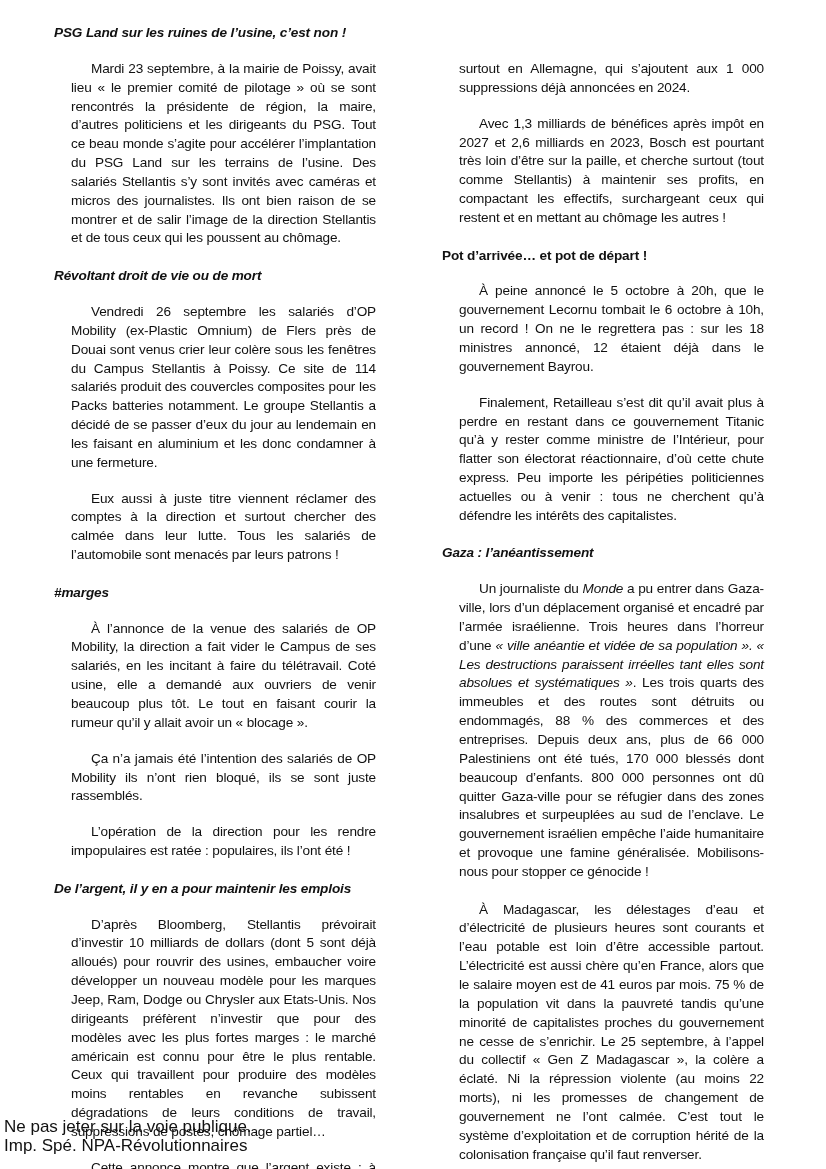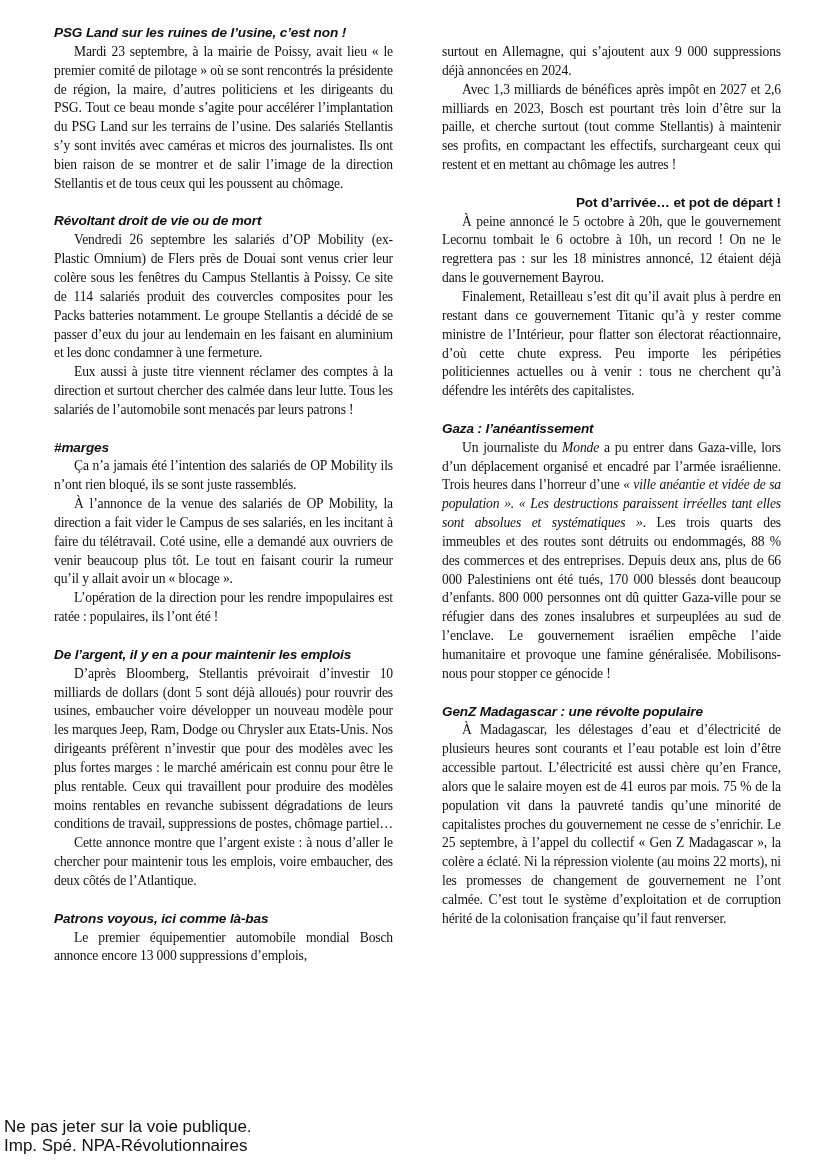--- a/index.html
+++ b/index.html
@@ -33,26 +33,25 @@
     .col-left { left: 50px; }
     .col-right { left: 438px; top: 43px; }
     .article { margin: 0 0 18.85px 0; }
     .article-title {
       font-weight: bold;
       font-style: italic;
       margin: 0;
       font-size: 13.6px;
       line-height: 18.85px;
     }
-    .article-title.upright { font-style: normal; text-align: right; }
+    .article-title.upright { font-style: normal; }
     .para {
-      margin: 0;
+      margin: 17px;
       text-align: justify;
       text-indent: 20px;
-      font-family: Liberation Serif, serif;
     }
     .para.noindent { text-indent: 0; }
     .para .em { font-style: italic; }
     .footer {
       position: absolute;
       left: 0;
       width: 826px;
       top: 1118px;
       text-align: left;
       font-size: 17px;
@@ -73,58 +72,57 @@
     </section>
 
     <section class="article">
       <h2 class="article-title">Révoltant droit de vie ou de mort</h2>
       <p class="para">Vendredi 26 septembre les salariés d’OP Mobility (ex-Plastic Omnium) de Flers près de Douai sont venus crier leur colère sous les fenêtres du Campus Stellantis à Poissy. Ce site de 114 salariés produit des couvercles composites pour les Packs batteries notamment. Le groupe Stellantis a décidé de se passer d’eux du jour au lendemain en les faisant en aluminium et les donc condamner à une fermeture.</p>
       <p class="para">Eux aussi à juste titre viennent réclamer des comptes à la direction et surtout chercher des calmée dans leur lutte. Tous les salariés de l’automobile sont menacés par leurs patrons !</p>
     </section>
 
     <section class="article">
       <h2 class="article-title">#marges</h2>
+      <p class="para">À l’annonce de la venue des salariés de OP Mobility, la direction a fait vider le Campus de ses salariés, en les incitant à faire du télétravail. Coté usine, elle a demandé aux ouvriers de venir beaucoup plus tôt. Le tout en faisant courir la rumeur qu’il y allait avoir un « blocage ».</p>
       <p class="para">Ça n’a jamais été l’intention des salariés de OP Mobility ils n’ont rien bloqué, ils se sont juste rassemblés.</p>
-      <p class="para">À l’annonce de la venue des salariés de OP Mobility, la direction a fait vider le Campus de ses salariés, en les incitant à faire du télétravail. Coté usine, elle a demandé aux ouvriers de venir beaucoup plus tôt. Le tout en faisant courir la rumeur qu’il y allait avoir un « blocage ».</p>
       <p class="para">L’opération de la direction pour les rendre impopulaires est ratée : populaires, ils l’ont été !</p>
     </section>
 
     <section class="article">
       <h2 class="article-title">De l’argent, il y en a pour maintenir les emplois</h2>
       <p class="para">D’après Bloomberg, Stellantis prévoirait d’investir 10 milliards de dollars (dont 5 sont déjà alloués) pour rouvrir des usines, embaucher voire développer un nouveau modèle pour les marques Jeep, Ram, Dodge ou Chrysler aux Etats-Unis. Nos dirigeants préfèrent n’investir que pour des modèles avec les plus fortes marges : le marché américain est connu pour être le plus rentable. Ceux qui travaillent pour produire des modèles moins rentables en revanche subissent dégradations de leurs conditions de travail, suppressions de postes, chômage partiel…</p>
       <p class="para">Cette annonce montre que l’argent existe : à nous d’aller le chercher pour maintenir tous les emplois, voire embaucher, des deux côtés de l’Atlantique.</p>
     </section>
 
     <section class="article">
       <h2 class="article-title">Patrons voyous, ici comme là-bas</h2>
       <p class="para">Le premier équipementier automobile mondial Bosch annonce encore 13 000 suppressions d’emplois,</p>
     </section>
 
   </div>
 
   <div class="column col-right">
 
     <section class="article">
-      <p class="para noindent">surtout en Allemagne, qui s’ajoutent aux 9 000 suppressions déjà annoncées en 2024.</p>
+      <p class="para noindent">surtout en Allemagne, qui s’ajoutent aux 1 000 suppressions déjà annoncées en 2024.</p>
       <p class="para">Avec 1,3 milliards de bénéfices après impôt en 2027 et 2,6 milliards en 2023, Bosch est pourtant très loin d’être sur la paille, et cherche surtout (tout comme Stellantis) à maintenir ses profits, en compactant les effectifs, surchargeant ceux qui restent et en mettant au chômage les autres !</p>
     </section>
 
     <section class="article">
       <h2 class="article-title upright">Pot d’arrivée… et pot de départ !</h2>
       <p class="para">À peine annoncé le 5 octobre à 20h, que le gouvernement Lecornu tombait le 6 octobre à 10h, un record ! On ne le regrettera pas : sur les 18 ministres annoncé, 12 étaient déjà dans le gouvernement Bayrou.</p>
       <p class="para">Finalement, Retailleau s’est dit qu’il avait plus à perdre en restant dans ce gouvernement Titanic qu’à y rester comme ministre de l’Intérieur, pour flatter son électorat réactionnaire, d’où cette chute express. Peu importe les péripéties politiciennes actuelles ou à venir : tous ne cherchent qu’à défendre les intérêts des capitalistes.</p>
     </section>
 
     <section class="article">
       <h2 class="article-title">Gaza : l’anéantissement</h2>
       <p class="para"><span>Un journaliste du </span><span class="em">Monde</span><span> a pu entrer dans Gaza-ville, lors d’un déplacement organisé et encadré par l’armée israélienne. Trois heures dans l’horreur d’une </span><span class="em">« ville anéantie et vidée de sa population ». « Les destructions paraissent irréelles tant elles sont absolues et systématiques »</span><span>. Les trois quarts des immeubles et des routes sont détruits ou endommagés, 88 % des commerces et des entreprises. Depuis deux ans, plus de 66 000 Palestiniens ont été tués, 170 000 blessés dont beaucoup d’enfants. 800 000 personnes ont dû quitter Gaza-ville pour se réfugier dans des zones insalubres et surpeuplées au sud de l’enclave. Le gouvernement israélien empêche l’aide humanitaire et provoque une famine généralisée. Mobilisons-nous pour stopper ce génocide !</span></p>
     </section>
 
     <section class="article">
-      <h2 class="article-title">GenZ Madagascar : une révolte populaire</h2>
       <p class="para">À Madagascar, les délestages d’eau et d’électricité de plusieurs heures sont courants et l’eau potable est loin d’être accessible partout. L’électricité est aussi chère qu’en France, alors que le salaire moyen est de 41 euros par mois. 75 % de la population vit dans la pauvreté tandis qu’une minorité de capitalistes proches du gouvernement ne cesse de s’enrichir. Le 25 septembre, à l’appel du collectif « Gen Z Madagascar », la colère a éclaté. Ni la répression violente (au moins 22 morts), ni les promesses de changement de gouvernement ne l’ont calmée. C’est tout le système d’exploitation et de corruption hérité de la colonisation française qu’il faut renverser.</p>
     </section>
 
   </div>
 
   <div class="footer">
     <div>Ne pas jeter sur la voie publique.</div>
     <div>Imp. Spé. NPA-Révolutionnaires</div>
   </div>
 

